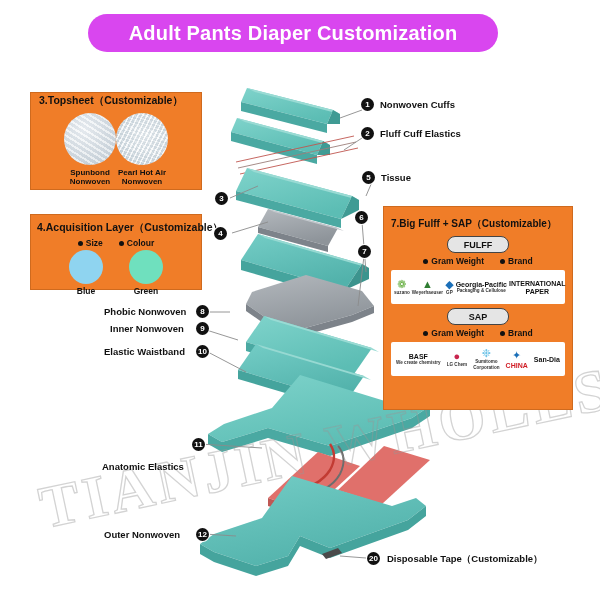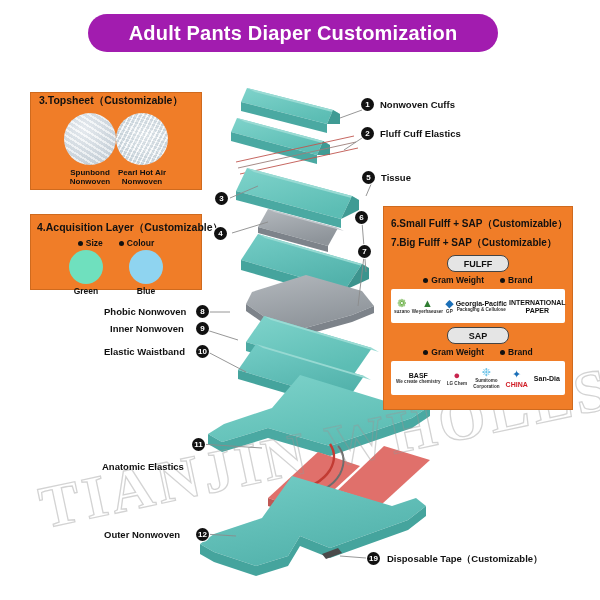--- a/index.html
+++ b/index.html
@@ -8,21 +8,21 @@
     background:#ffffff;
     font-family:"Liberation Sans", sans-serif;
     position:relative;
     overflow:hidden;
   }
   #root{position:relative;width:600px;height:600px;}
 
   
   .title-bar{
     position:absolute;left:88px;top:14px;width:410px;height:38px;
-    background:#a21caf;border-radius:19px;
+    background:#d946ef;border-radius:19px;
     display:flex;align-items:center;justify-content:center;
   }
   .title-text{
     color:#ffffff;font-size:20px;font-weight:bold;letter-spacing:.2px;
     white-space:nowrap;
   }
 
   
   .watermark{
     position:absolute;left:40px;top:418px;width:540px;height:120px;
@@ -250,32 +250,31 @@
         <i class="bullet"></i>
         <span>Size</span>
       </span>
       <span class="dot-lab">
         <i class="bullet"></i>
         <span>Colour</span>
       </span>
     </div>
     <div class="col-row">
       <div class="col-col">
+        <div class="col-circle blue"></div>
+        <div class="col-cap">Blue</div>
+      </div>
+      <div class="col-col">
         <div class="col-circle green"></div>
         <div class="col-cap">Green</div>
       </div>
-      <div class="col-col">
-        <div class="col-circle blue"></div>
-        <div class="col-cap">Blue</div>
-      </div>
     </div>
   </div>
 
   <div class="panel" id="fulff-panel">
-    <div class="pline">6.Small Fulff + SAP（Customizable）</div>
     <div class="pline">7.Big Fulff + SAP（Customizable）</div>
 
     <div class="pill">FULFF</div>
     <div class="dot-row">
       <span class="dot-lab">
         <i class="bullet"></i>
         <span>Gram Weight</span>
       </span>
       <span class="dot-lab">
         <i class="bullet"></i>
@@ -365,16 +364,16 @@
 
   <div class="num" style="left:196px;top:345px">10</div>
   <div class="lab" style="left:104px;top:346px">Elastic Waistband</div>
 
   <div class="num" style="left:192px;top:438px">11</div>
   <div class="lab" style="left:102px;top:461px">Anatomic Elastics</div>
 
   <div class="num" style="left:196px;top:528px">12</div>
   <div class="lab" style="left:104px;top:529px">Outer Nonwoven</div>
 
-  <div class="num" style="left:367px;top:552px">19</div>
+  <div class="num" style="left:367px;top:552px">20</div>
   <div class="lab" style="left:387px;top:553px">Disposable Tape（Customizable）</div>
 
 </div>
 
 </body></html>

